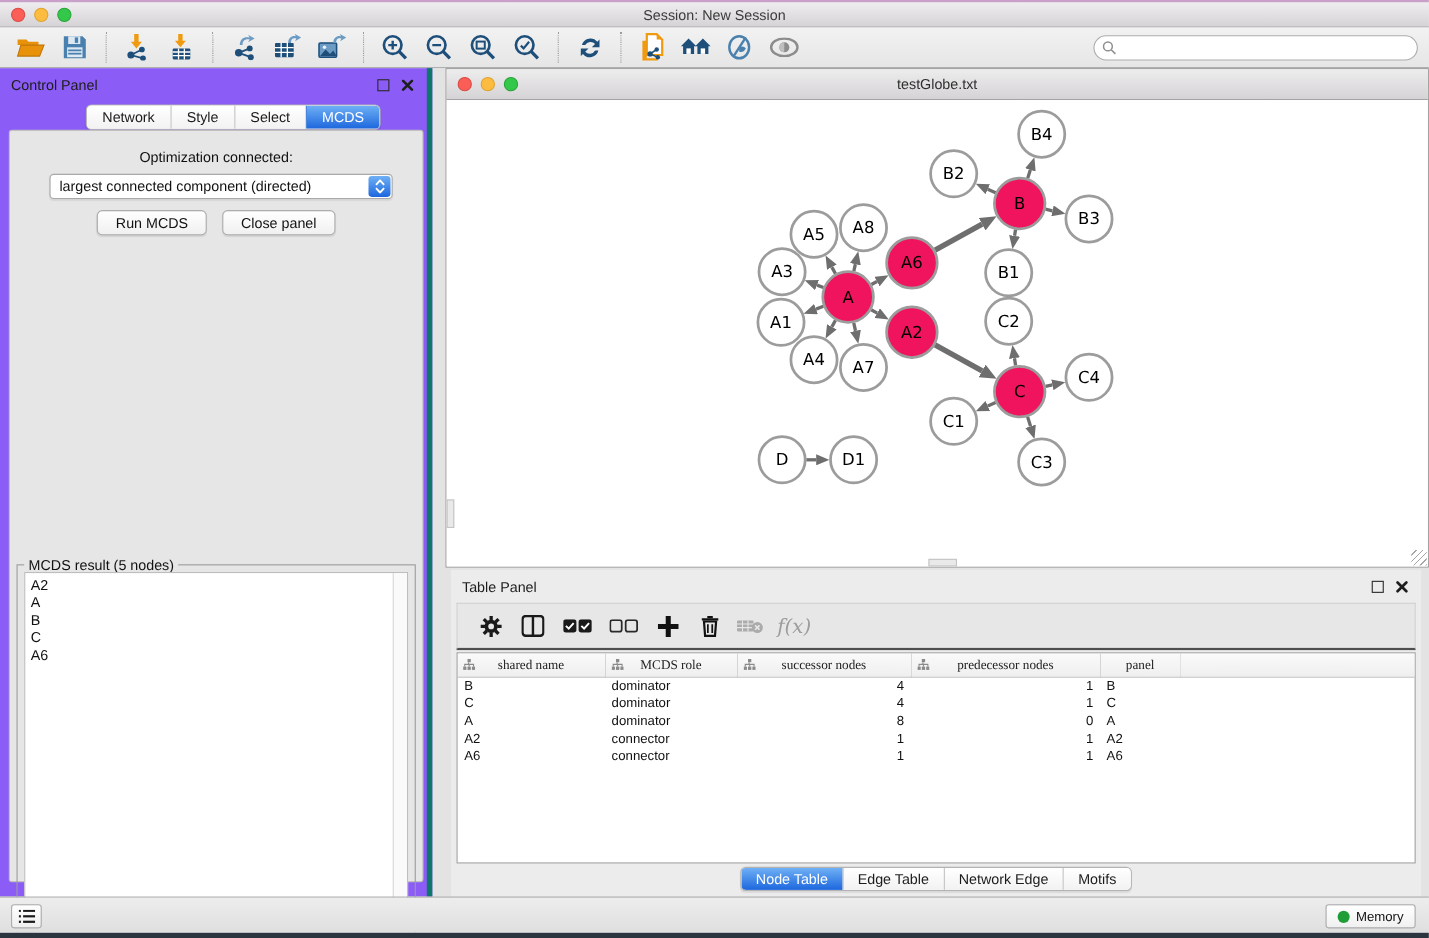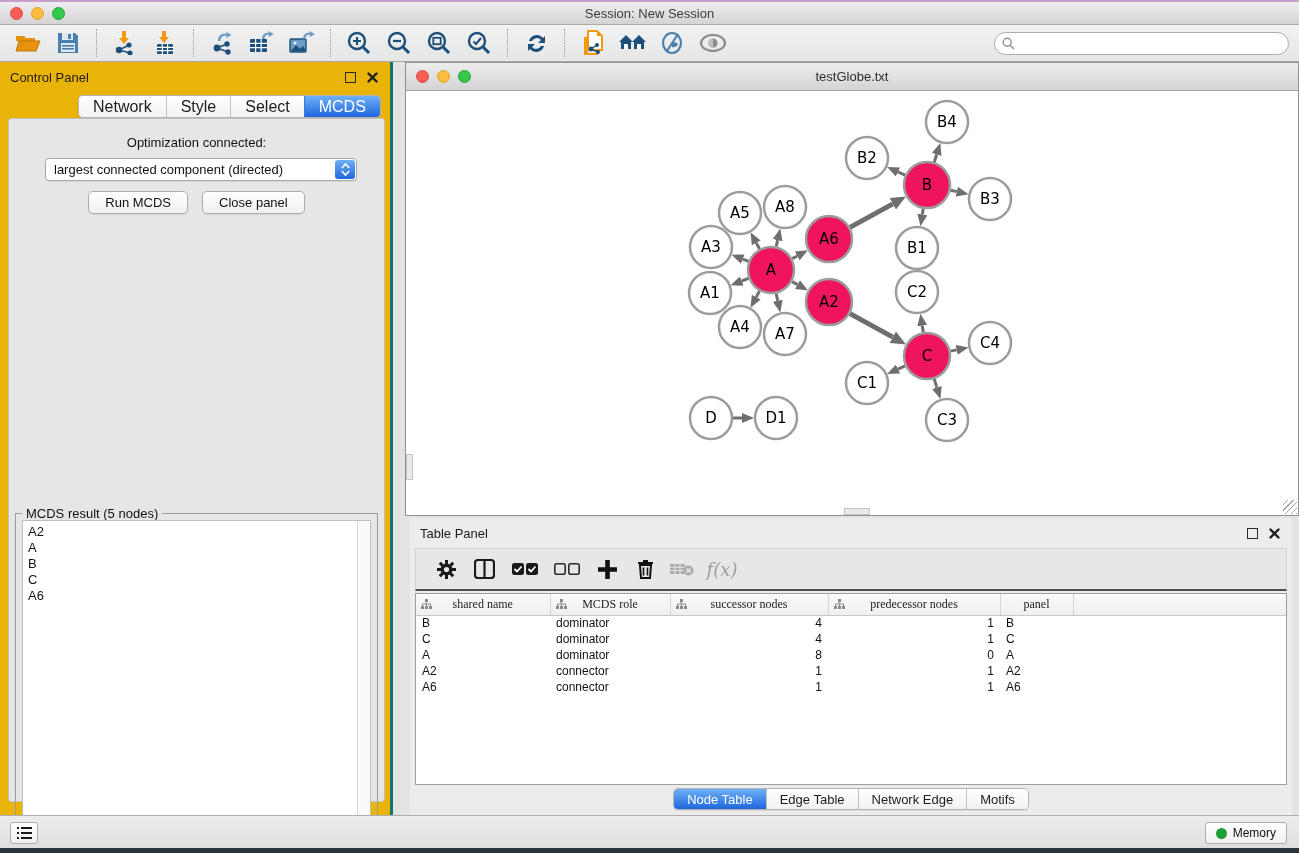--- a/index.html
+++ b/index.html
@@ -25,32 +25,32 @@
   .tbtn { width:40px; height:32px; display:flex; align-items:center; justify-content:center; flex:none; }
   .tsep { width:1px; height:28px; border-left:1px dotted #9A9A9A; margin:0 8px; flex:none; }
   .searchbox { position:absolute; right:10px; top:7px; width:295px; height:23px; background:#fff;
     border:1px solid #ACACAC; border-radius:12px; display:flex; align-items:center; padding-left:7px; }
   .searchbox input { border:none; outline:none; flex:1; font-size:12px; background:transparent; height:18px; }
 
   
   .main { position:absolute; left:0; top:62px; width:1299px; height:753px; background:#E3E3E3; }
 
   
-  .control-panel { position:absolute; left:0; top:0; width:393px; height:753px; background:#eab308;
-    border-right:3px solid #0f766e; }
+  .control-panel { position:absolute; left:0; top:0; width:393px; height:753px; background:#8b5cf6;
+    border-right:5px solid #0f766e; }
   .panel-header { height:30px; display:flex; align-items:center; padding:0 10px; }
   .panel-header .ptitle { font-size:13px; color:#1C1C1C; }
   .panel-header .hspace { flex:1; }
   .mini-btn { width:16px; height:16px; display:flex; align-items:center; justify-content:center; margin-left:6px; }
   .float-glyph { width:11px; height:11px; border:1.6px solid #2A2A2A; background:transparent; }
 
   .seg-tabs { position:absolute; left:78px; top:33px; display:flex; height:23px;
     border:1px solid #B3B3B3; border-radius:5px; overflow:hidden; background:#fff;
     box-shadow:0 1px 1px rgba(0,0,0,.08); }
-  .seg { font-size:16px; color:#1C1C1C; display:flex; align-items:center; justify-content:center;
+  .seg { font-size:13px; color:#1C1C1C; display:flex; align-items:center; justify-content:center;
     padding:0 14px; border-left:1px solid #C2C2C2; background:linear-gradient(#FFFFFF,#F2F2F2); }
   .seg:first-child { border-left:none; }
   .seg.active { background:linear-gradient(#6FB0F5,#1D67DE); color:#fff; border-left-color:#3A7BD6; }
 
   .cp-body { position:absolute; left:8px; top:56px; width:377px; height:684px;
     background:#E6E6E6; border:1px solid #C0C0C0; border-radius:3px; }
   .opt-label { text-align:center; margin-top:16px; font-size:13px; color:#111; }
   .selectbox { position:absolute; left:36px; top:39px; width:312px; height:23px; background:#fff;
     border:1px solid #A9A9A9; border-radius:4px; display:flex; align-items:center;
     font-size:13px; color:#111; padding-left:8px; box-shadow:0 1px 1px rgba(0,0,0,.07); }

